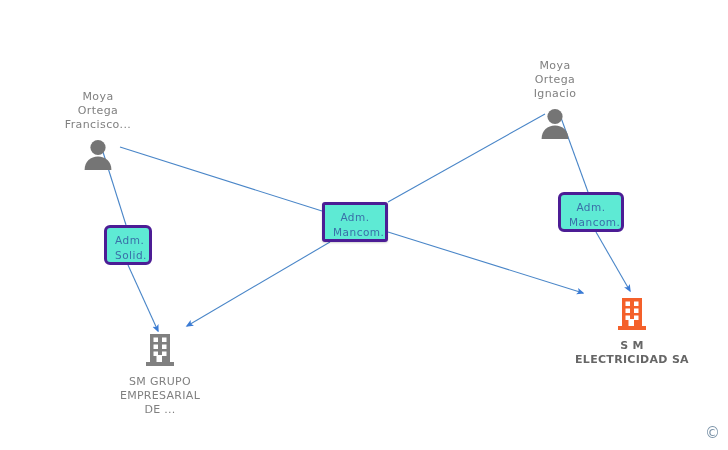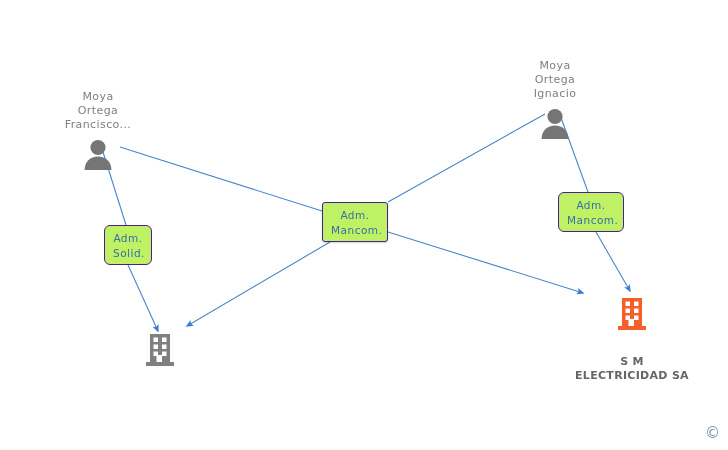--- a/index.html
+++ b/index.html
@@ -51,38 +51,38 @@
     position: absolute;
     width: 160px;
     text-align: center;
   }
   .company .c-icon {
     display: inline-block;
     width: 32px;
     height: 34px;
   }
   .company .c-label {
-    margin-top: 20px;
+    margin-top: 4px;
     font-size: 11px;
     line-height: 14px;
     color: #808080;
     letter-spacing: .3px;
     white-space: pre-line;
   }
   .company.highlight .c-label {
     color: #666666;
     font-weight: bold;
   }
 
   
   .relbox {
     position: absolute;
-    border: 1px solid #4c1d95;
+    border: 3px solid #4c1d95;
     border-radius: 6px;
-    background: #bef264;
+    background: #5eead4;
     color: #3a6fa8;
     font-size: 10.5px;
     line-height: 15px;
     letter-spacing: .5px;
     text-align: center;
     padding: 5px 8px 6px 8px;
     white-space: pre-line;
     box-sizing: border-box;
   }
   .relbox.square {
@@ -173,20 +173,23 @@
         <rect x="2" y="29" width="28" height="4" fill="#808080"></rect>
         <rect x="9.5" y="4.5" width="4.5" height="4.5" fill="#ffffff"></rect>
         <rect x="18" y="4.5" width="4.5" height="4.5" fill="#ffffff"></rect>
         <rect x="9.5" y="11.5" width="4.5" height="4.5" fill="#ffffff"></rect>
         <rect x="18" y="11.5" width="4.5" height="4.5" fill="#ffffff"></rect>
         <rect x="9.5" y="18.5" width="4.5" height="4.5" fill="#ffffff"></rect>
         <rect x="18" y="18.5" width="4.5" height="4.5" fill="#ffffff"></rect>
         <rect x="12.5" y="22" width="5.5" height="7" fill="#ffffff"></rect>
       </svg>
     </div>
+    <div class="c-label">SM GRUPO
+EMPRESARIAL
+DE ...</div>
   </div>
 
   <div class="company highlight" id="node-company-right" style="left: 552px; top: 297px;">
     <div class="c-icon">
       <svg viewBox="0 0 32 34" width="32" height="34" xmlns="http://www.w3.org/2000/svg">
         <rect x="6" y="1" width="20" height="28" fill="#f4602a"></rect>
         <rect x="2" y="29" width="28" height="4" fill="#f4602a"></rect>
         <rect x="9.5" y="4.5" width="4.5" height="4.5" fill="#ffffff"></rect>
         <rect x="18" y="4.5" width="4.5" height="4.5" fill="#ffffff"></rect>
         <rect x="9.5" y="11.5" width="4.5" height="4.5" fill="#ffffff"></rect>

